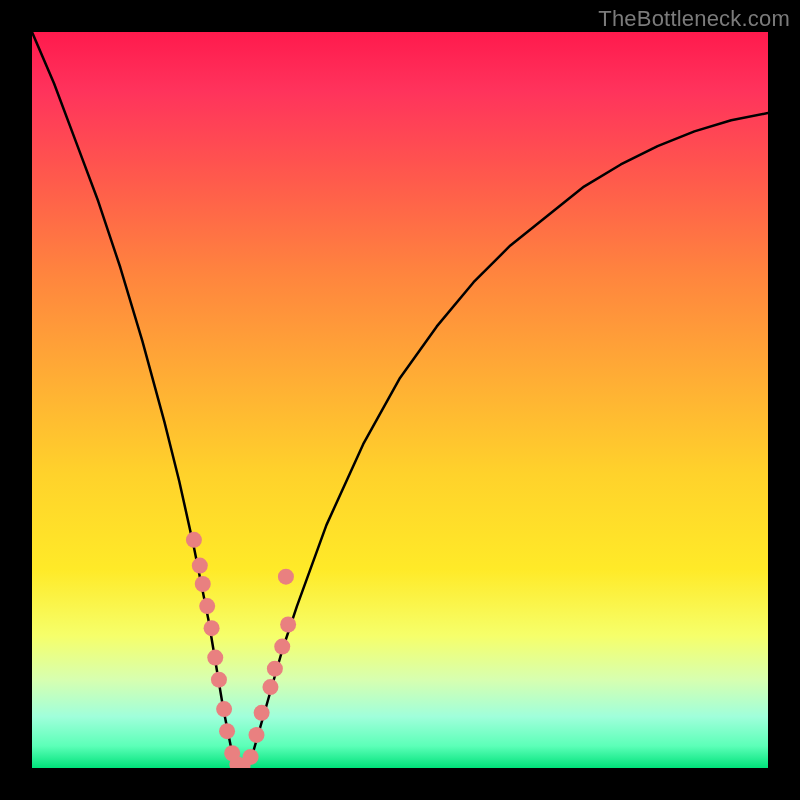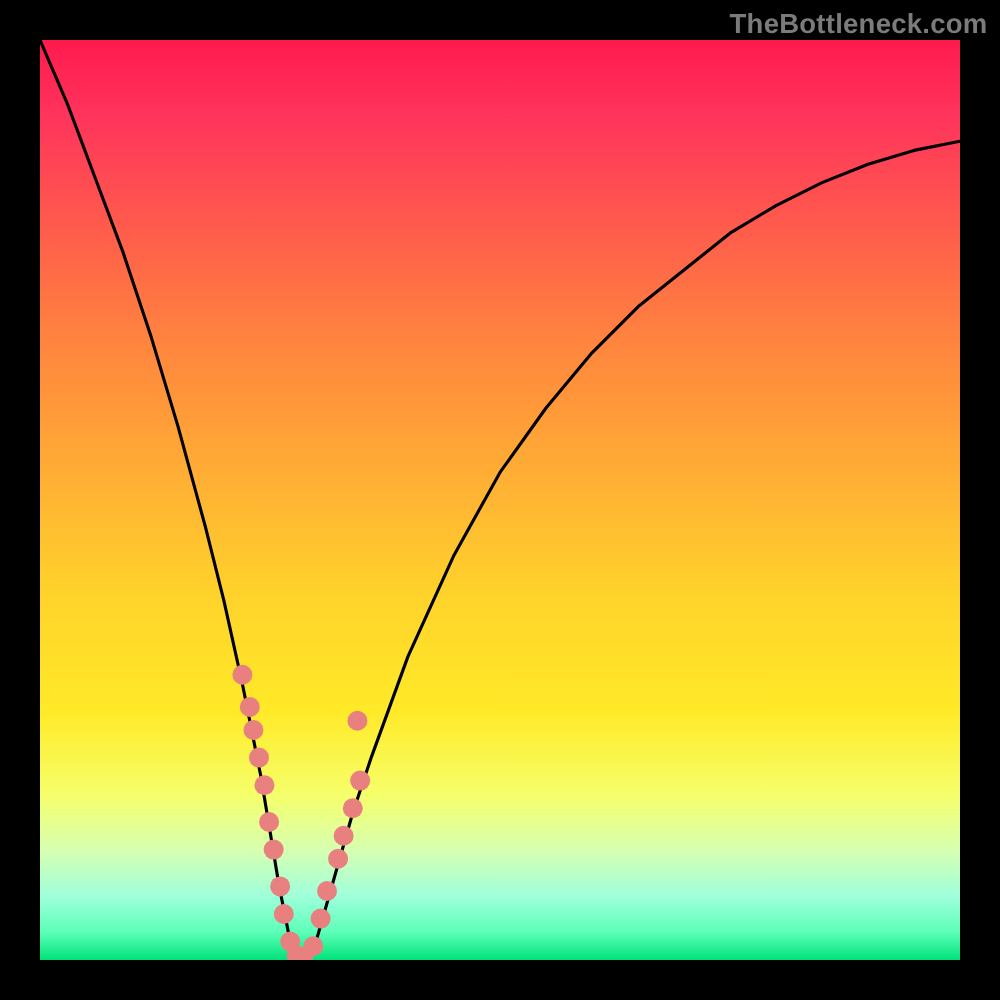--- a/index.html
+++ b/index.html
@@ -45,21 +45,21 @@
       #5cffb8 97%,
       #00e27a 100%
     );
   }
   .watermark {
     position: absolute;
     top: 6px;
     right: 10px;
     color: #7b7b7b;
     font-size: 22px;
-    font-weight: 700;
+    font-weight: 400;
     letter-spacing: 0.2px;
     user-select: none;
   }
   svg.plot {
     position: absolute;
     inset: 0;
     width: 736px;
     height: 736px;
   }
   .curve {

